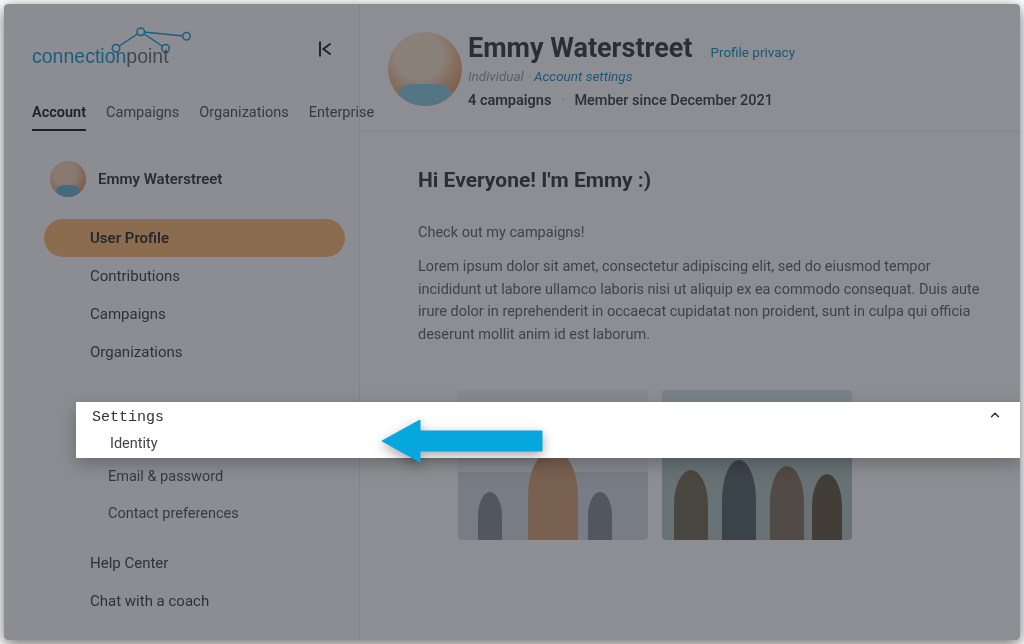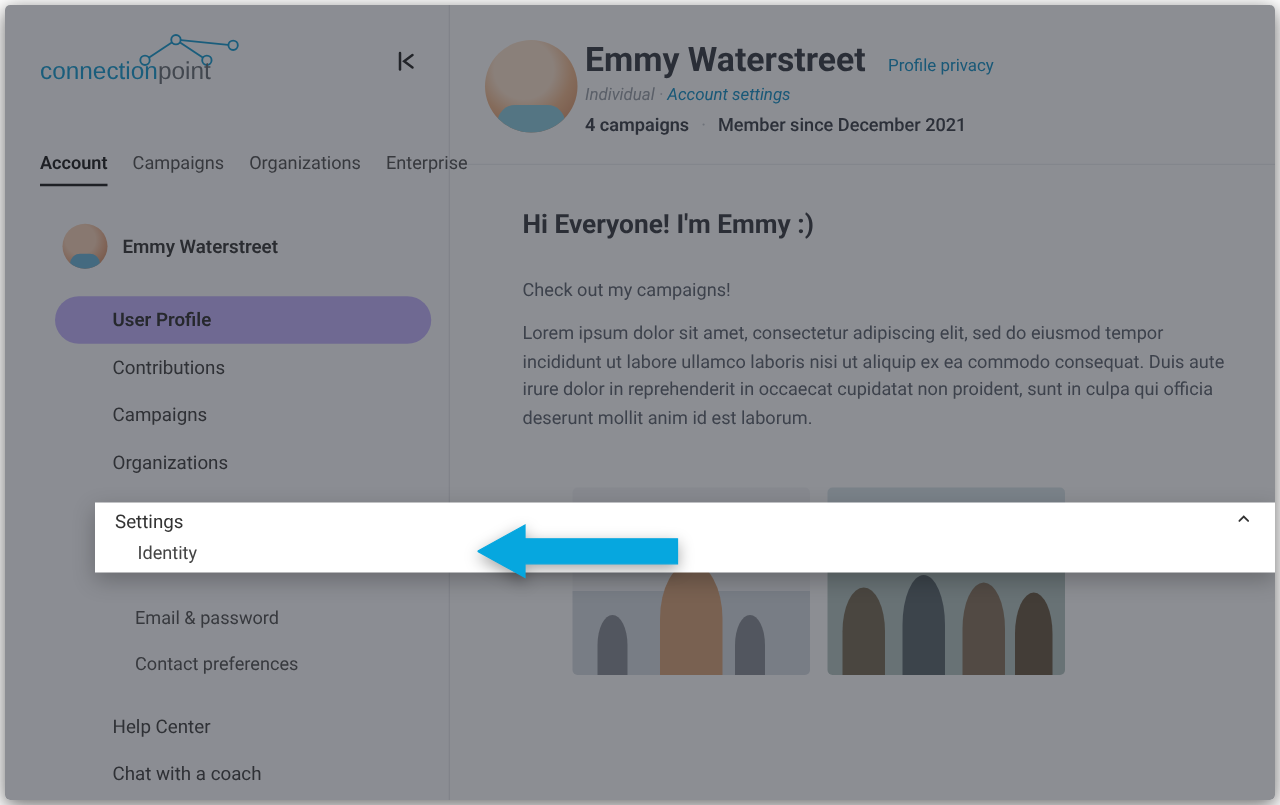--- a/index.html
+++ b/index.html
@@ -38,21 +38,21 @@
   .logo-row { display:flex; align-items:center; padding: 0 20px 14px 28px; }
   .logo-row .spacer { flex:1; }
   .collapse-btn { width:28px; height:28px; display:flex; align-items:center; justify-content:center; cursor:pointer; }
   .collapse-btn svg { stroke:#2b2b2b; }
 
   
   .logo { display:flex; flex-direction:column; align-items:flex-start; }
   .logo-svg { width: 180px; height: 54px; }
 
   
-  .tabs { display:flex; gap: 20px; padding: 0 0 0 28px; margin-top: 32px; font-size: 14.5px; color:#555; }
+  .tabs { display:flex; gap: 20px; padding: 0 0 0 28px; margin-top: 14px; font-size: 14.5px; color:#555; }
   .tab { padding-bottom: 8px; cursor:pointer; }
   .tab.active { color:#222; font-weight:600; border-bottom: 2px solid #222; }
 
   
   .user-row { display:flex; align-items:center; gap:12px; padding: 30px 28px 18px 46px; }
   .avatar-sm {
     width:36px; height:36px; border-radius:50%;
     background: radial-gradient(circle at 40% 35%, #f6d2b8 0 38%, #e9b08d 60%, #c47a4f 100%);
     position:relative; overflow:hidden;
   }
@@ -63,37 +63,37 @@
   .user-name { font-weight:600; color:#3a3a3a; font-size:15px; }
 
   
   .nav { padding: 4px 14px 0 40px; font-size:15px; color:#444; }
   .nav-item, .nav-sub {
     padding: 10px 14px 10px 46px;
     border-radius: 20px;
     cursor:pointer;
     display:flex; align-items:center;
   }
-  .nav-item.pill { background:#c4b5fd; font-weight:600; color:#333; }
+  .nav-item.pill { background:#fdba74; font-weight:600; color:#333; }
   .nav-sub { padding-left: 64px; font-size:14.5px; color:#555; }
   .nav-sep { height: 12px; }
 
   
   .highlight-block {
     position:absolute;
     left: 72px; right: 0px;
     top: 398px; height: 56px;
     background:#fff;
     z-index: 60;
     box-shadow: 0 6px 18px rgba(0,0,0,0.25);
   }
   .highlight-block .row1 {
     display:flex; align-items:center;
     padding: 6px 18px 4px 16px;
-    font-size:15px; color:#333;
+    font-size:15px; color:#333;font-family:Liberation Mono, monospace;
   }
   .highlight-block .row1 .chev { margin-left:auto; }
   .highlight-block .row2 {
     padding: 4px 18px 6px 34px;
     font-size:14.5px; color:#444;
   }
 
   
   .arrow-annot {
     position:absolute;

